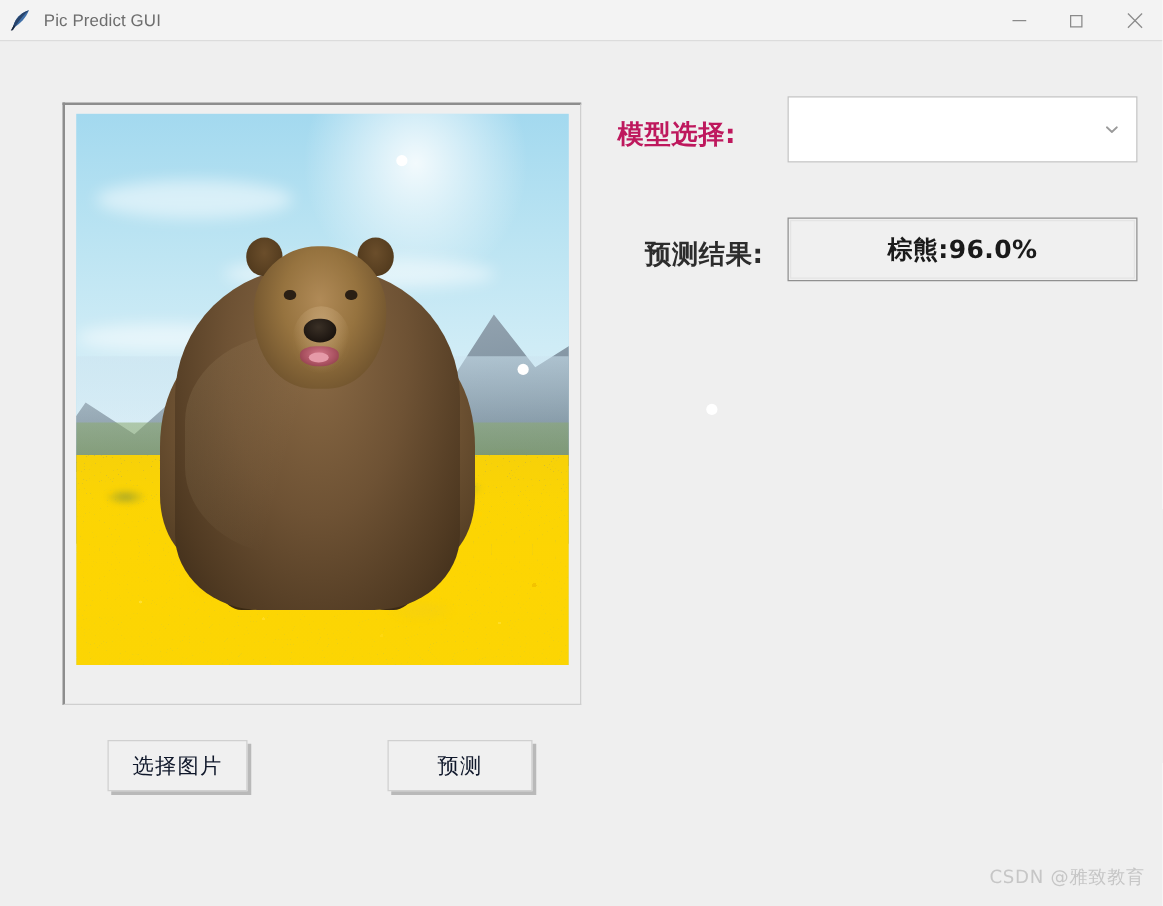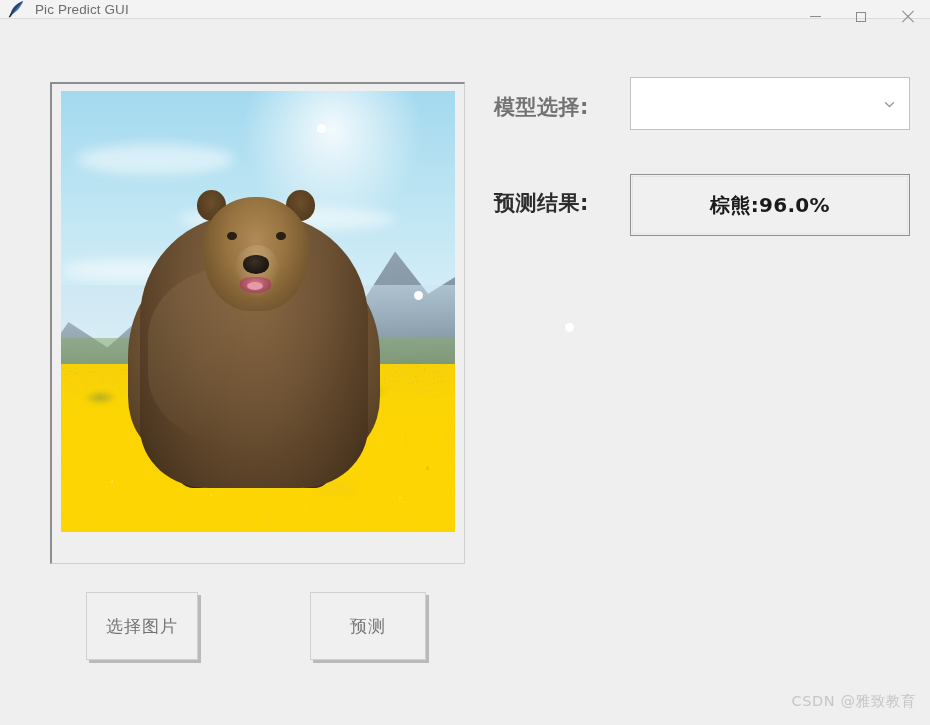--- a/index.html
+++ b/index.html
@@ -20,21 +20,21 @@
     height: 725px;
     background: #efefef;
     box-sizing: border-box;
   }
 
   
   #title-bar {
     position: absolute;
     left: 0; top: 0;
     width: 930px;
-    height: 19px;
+    height: 33px;
     background: #f3f3f3;
     border-bottom: 1px solid #dcdcdc;
     display: flex;
     align-items: center;
     box-sizing: border-box;
   }
   #title-icon {
     width: 22px;
     height: 22px;
     margin-left: 6px;
@@ -361,21 +361,21 @@
     border-radius: 50%;
   }
 
   
   #model-label {
     position: absolute;
     left: 494px;
     top: 59px;
     font-size: 21px;
     font-weight: bold;
-    color: #737373;
+    color: #be185d;
     letter-spacing: 0.5px;
     white-space: nowrap;
     font-family: "DejaVu Sans", "Liberation Sans", sans-serif;
   }
   #model-combobox {
     position: absolute;
     left: 630px;
     top: 43px;
     width: 280px;
     height: 53px;
@@ -398,35 +398,35 @@
     position: absolute;
     right: 13px;
     top: 50%;
     width: 13px;
     height: 13px;
     margin-top: -7px;
   }
 
   #result-label {
     position: absolute;
-    left: 494px;
+    left: 516px;
     top: 155px;
     font-size: 21px;
     font-weight: bold;
     color: #2c2c2c;
     letter-spacing: 0.5px;
     white-space: nowrap;
     font-family: "DejaVu Sans", "Liberation Sans", sans-serif;
   }
   #result-box {
     position: absolute;
     left: 630px;
     top: 140px;
     width: 280px;
-    height: 62px;
+    height: 51px;
     background: #f0f0f0;
     border: 1px solid #909090;
     box-sizing: border-box;
     display: flex;
     align-items: center;
     justify-content: center;
   }
   #result-box-inner {
     position: absolute;
     left: 1px; top: 1px; right: 1px; bottom: 1px;
@@ -440,31 +440,31 @@
     color: #1a1a1a;
     letter-spacing: 0.3px;
     position: relative;
     z-index: 2;
     font-family: "DejaVu Sans", "Liberation Sans", sans-serif;
   }
 
   
   .action-button {
     position: absolute;
-    height: 68px;
+    height: 41px;
     background: #f0f0f0;
     border: 1px solid #d0d0d0;
     box-sizing: border-box;
     display: flex;
     align-items: center;
     justify-content: center;
     box-shadow: 3px 3px 0 0 #b9b9b9;
     cursor: default;
     font-size: 17px;
-    color: #737373;
+    color: #0f172a;
     letter-spacing: 1px;
     font-family: Liberation Serif, serif;
   }
   #select-image-button {
     left: 86px;
     top: 558px;
     width: 112px;
   }
   #predict-button {
     left: 310px;

